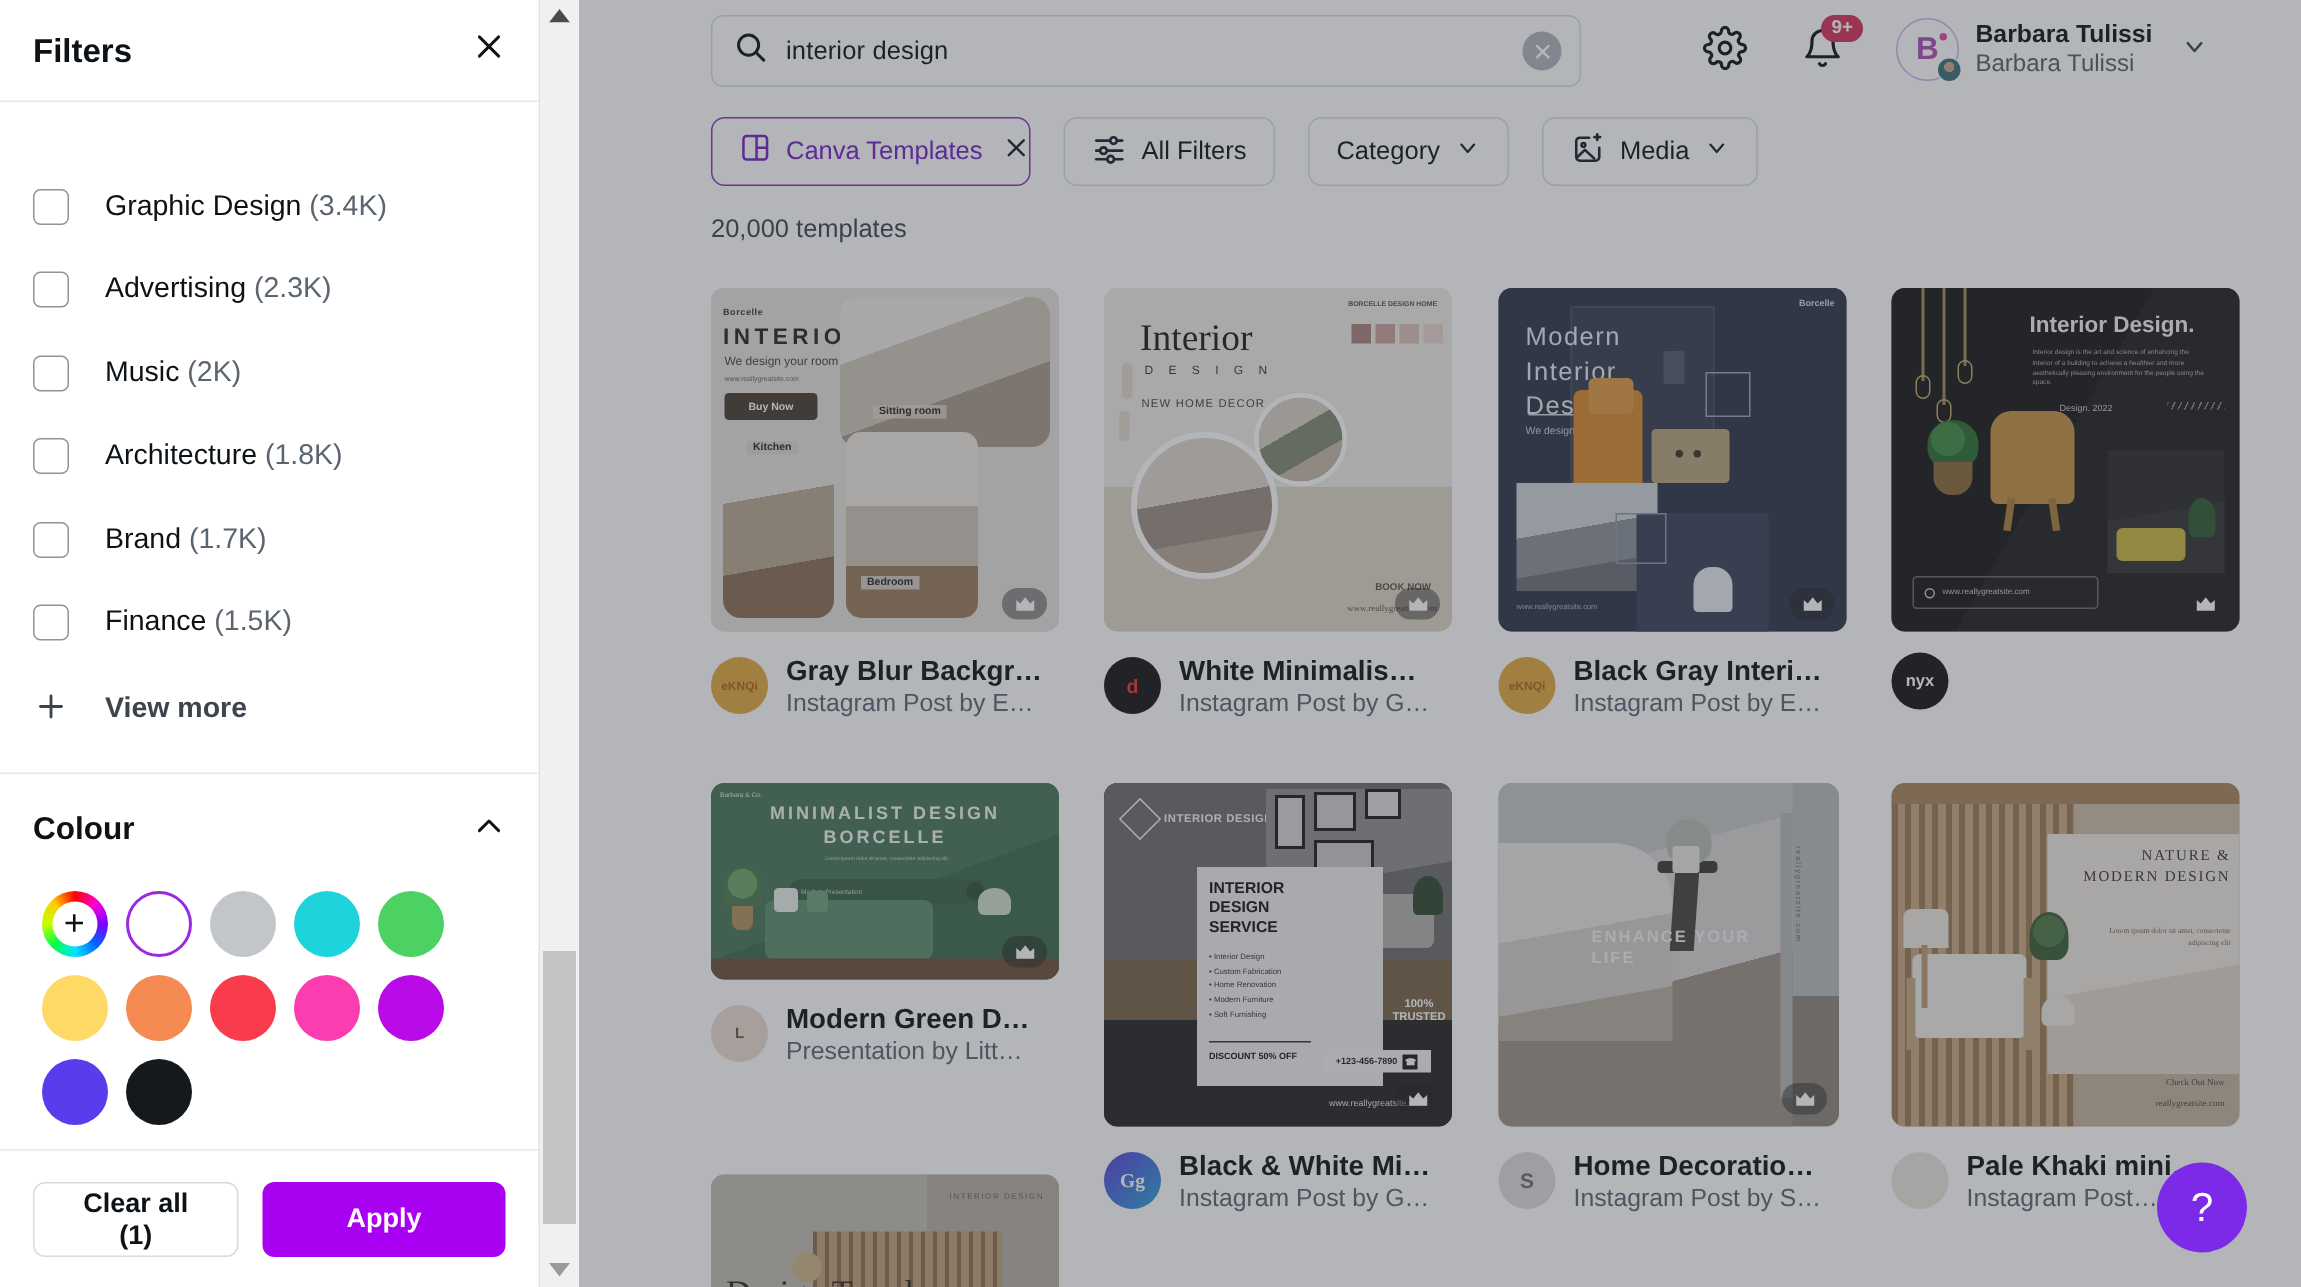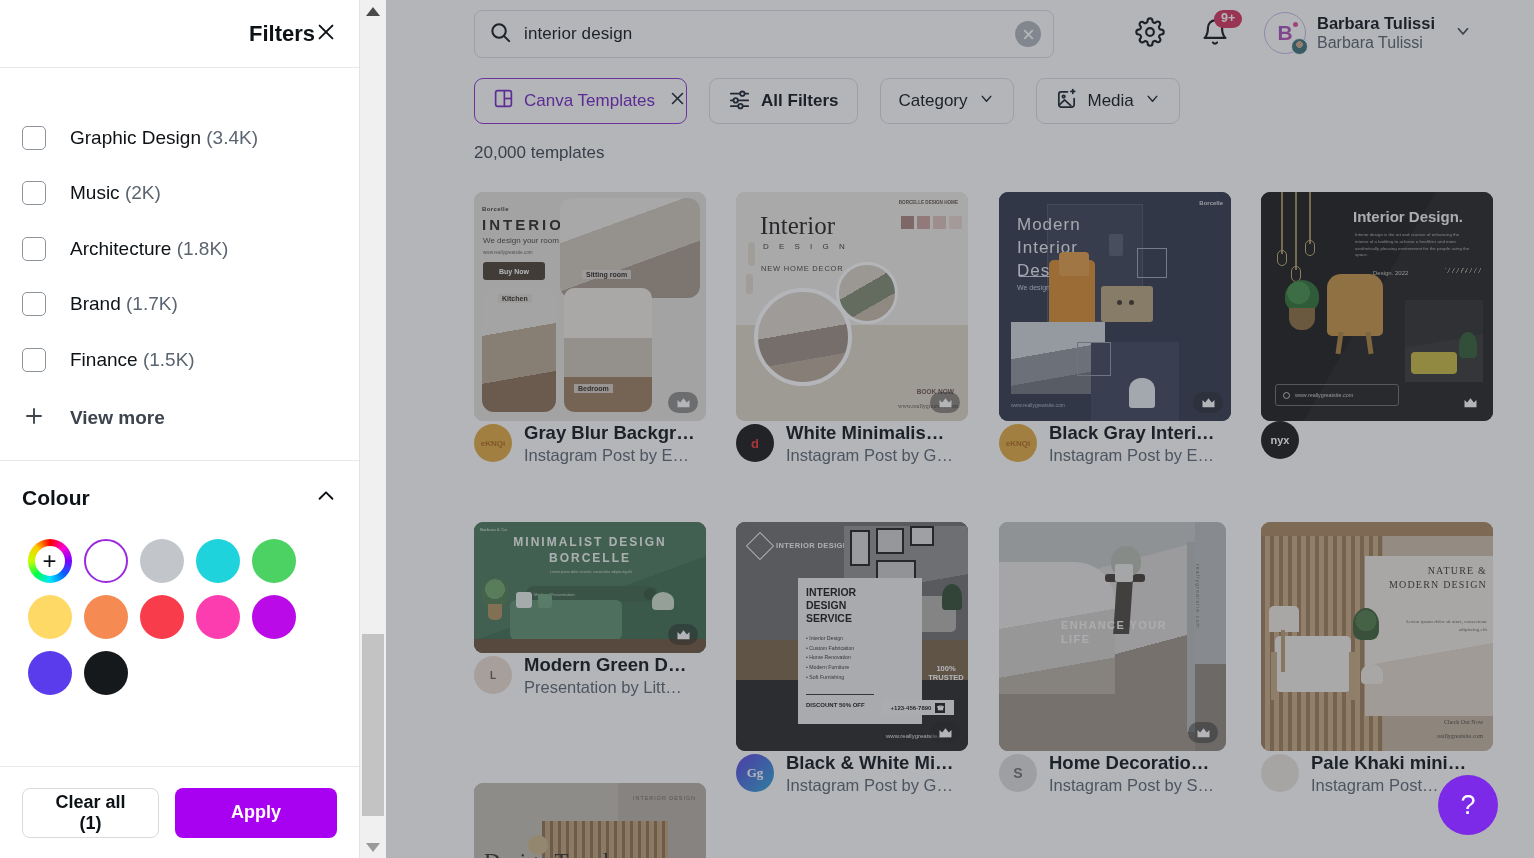--- a/index.html
+++ b/index.html
@@ -65,21 +65,21 @@
   .chip .chip-x { margin-left: 4px; }
   .results-count { position: absolute; left: 474px; top: 143px; font-size: 17px; color: #3d444d; }
 
   .grid { position: absolute; left: 474px; top: 192px; width: 1030px; }
   .card { position: absolute; }
   .thumb { border-radius: 9px; overflow: hidden; position: relative; background: #cfcfcf; }
   .crown {
     position: absolute; right: 8px; bottom: 8px; width: 30px; height: 21px; border-radius: 11px;
     background: rgba(30,30,30,.45); display: flex; align-items: center; justify-content: center;
   }
-  .meta { display: flex; align-items: center; gap: 12px; }
+  .meta { display: flex; align-items: center; gap: 12px; margin-top: 14px; }
   .author-av { width: 38px; height: 38px; border-radius: 50%; flex: 0 0 38px; overflow:hidden; display:flex; align-items:center; justify-content:center; font-size:12px; font-weight:700; }
   .meta-txt { display: flex; flex-direction: column; line-height: 1.28; min-width: 0; }
   .meta-title { font-size: 18.5px; font-weight: 700; color: #0d1216; white-space: nowrap; overflow: hidden; }
   .meta-sub { font-size: 16.5px; color: #5b6570; white-space: nowrap; overflow: hidden; }
 
   
   .tpl { position: absolute; inset: 0; }
   .tl { position: absolute; }
 
   
@@ -92,21 +92,21 @@
     font-size: 27px; z-index: 70;
   }
 
   
   .panel {
     position: absolute; left: 0; top: 0; width: 360px; height: 858px;
     background: #fff; z-index: 60; display: flex; flex-direction: column;
     border-right: 1px solid #e3e3e6;
   }
   .panel-head {
-    height: 68px; flex: 0 0 68px; display: flex; align-items: center; justify-content: flex-end;
+    height: 68px; flex: 0 0 68px; display: flex; align-items: center; justify-content: space-between;
     padding: 0 22px 0 22px; border-bottom: 1px solid #e9e9ec;
   }
   .panel-title { font-size: 22px; font-weight: 700; color: #0d1216; }
   .panel-body { flex: 1 1 auto; overflow: hidden; padding: 0 22px; position: relative; }
   .checks { margin-top: 42px; }
   .check-row { display: flex; align-items: center; gap: 24px; height: 55.5px; }
   .cbox { width: 24px; height: 24px; border: 1.6px solid #8e949c; border-radius: 5px; background: #fff; flex: 0 0 24px; }
   .check-label { font-size: 19px; color: #0d1216; }
   .check-label .cnt { color: #5b6570; }
   .view-more { display: flex; align-items: center; gap: 24px; height: 56px; margin-top: 2px; }
@@ -239,21 +239,21 @@
         <span>
           <svg width="23" height="23" viewBox="0 0 24 24" fill="none" stroke="#16202a" stroke-width="1.9" stroke-linecap="round">
             <line x1="3" y1="7" x2="21" y2="7"></line>
               <circle cx="15" cy="7" r="2.3" fill="#fff"></circle>
             <line x1="3" y1="14" x2="21" y2="14"></line>
               <circle cx="8" cy="14" r="2.3" fill="#fff"></circle>
             <line x1="3" y1="20" x2="21" y2="20"></line>
               <circle cx="13" cy="20" r="2.3" fill="#fff"></circle>
           </svg>
         </span>
-        <span style="font-weight:700">All Filters</span>
+        <span style="font-weight:400">All Filters</span>
       </div>
 
       <div class="chip">
         <span>Category</span>
         <span>
           <svg width="17" height="17" viewBox="0 0 24 24" fill="none" stroke="#16202a" stroke-width="2.1" stroke-linecap="round" stroke-linejoin="round">
               <polyline points="6 9 12 16 18 9"></polyline>
             </svg>
         </span>
       </div>
@@ -606,20 +606,24 @@
 
     <div class="panel-body">
 
       <div class="checks">
 
         <div class="check-row">
           <span class="cbox"></span>
           <span class="check-label"><span>Graphic Design</span> <span class="cnt">(3.4K)</span></span>
         </div>
 
+        <div class="check-row">
+          <span class="cbox"></span>
+          <span class="check-label"><span>Advertising</span> <span class="cnt">(2.3K)</span></span>
+        </div>
 
         <div class="check-row">
           <span class="cbox"></span>
           <span class="check-label"><span>Music</span> <span class="cnt">(2K)</span></span>
         </div>
 
         <div class="check-row">
           <span class="cbox"></span>
           <span class="check-label"><span>Architecture</span> <span class="cnt">(1.8K)</span></span>
         </div>

